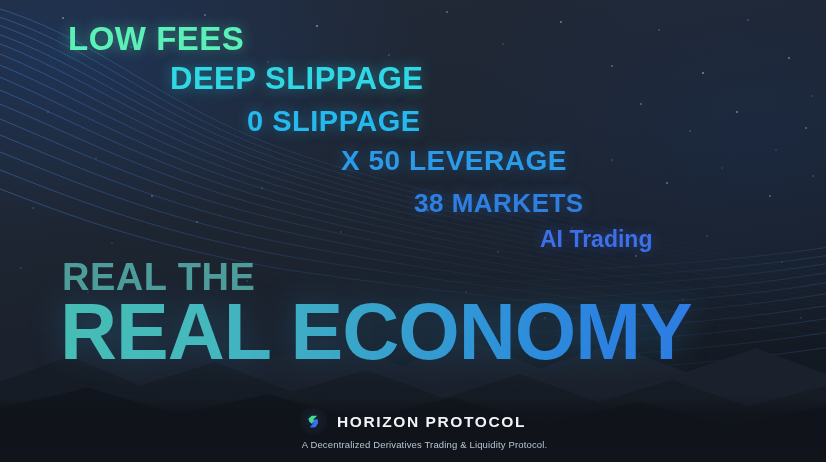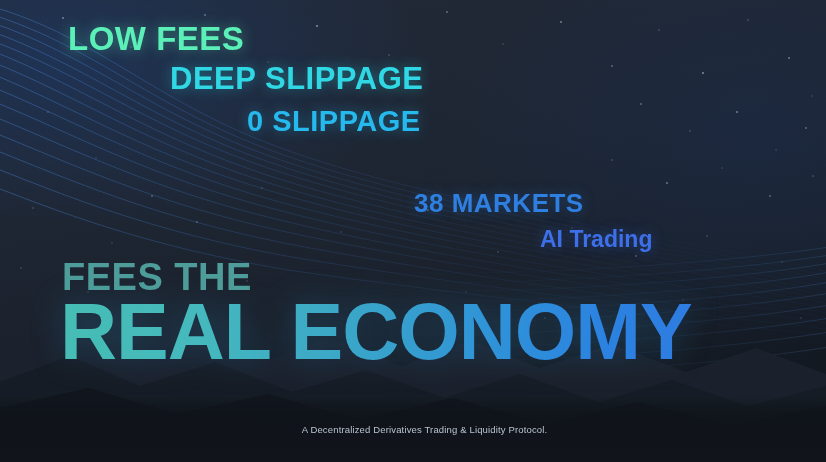--- a/index.html
+++ b/index.html
@@ -162,26 +162,37 @@
   <svg class="layer" id="mountains" viewBox="0 0 826 462" preserveAspectRatio="none">
     <path d="M0,352 L62,325 L128,354 L196,330 L268,360 L330,338 L402,366 L470,340 L540,368 L612,344 L686,372 L756,348 L826,374 L826,462 L0,462 Z" fill="#1b222d" opacity=".95"></path>
     <path d="M0,382 L70,356 L140,386 L215,362 L292,392 L366,370 L444,398 L520,374 L598,402 L672,380 L748,406 L826,386 L826,462 L0,462 Z" fill="#161c25" opacity=".95"></path>
     <path d="M0,408 L88,388 L178,414 L268,394 L360,420 L452,398 L546,424 L638,402 L730,426 L826,406 L826,462 L0,462 Z" fill="#11161e"></path>
   </svg>
 
   <div id="features">
     <div class="feat f0">LOW FEES</div>
     <div class="feat f1">DEEP SLIPPAGE</div>
     <div class="feat f2">0 SLIPPAGE</div>
+    <div class="feat f3">X 50 LEVERAGE</div>
     <div class="feat f4">38 MARKETS</div>
     <div class="feat f5">AI Trading</div>
   </div>
 
   <div id="headline">
-    <div id="kicker">FEES THE</div>
+    <div id="kicker">REAL THE</div>
     <div id="bigline">REAL ECONOMY</div>
   </div>
 
   <div id="footer">
+    <div id="brandrow">
+      <span id="logo">
+        <svg width="19" height="19" viewBox="0 0 24 24">
+          <path d="M4.6 9.6 L9.6 4.6 L16.6 4.6 L11.4 9.8 L14.6 9.8 L9.6 14.8 L6.4 11.6 L6.4 9.6 Z" fill="#3ddc97"></path>
+          <path d="M9.4 14.2 L12.6 17.4 L17.6 12.4 L17.6 14.4 L14.4 19.4 L7.4 19.4 L12.6 14.2 Z" fill="#3b6ef0"></path>
+          <path d="M17.6 9.6 L17.6 14.4 L12.6 19.4 L7.4 19.4 L12.6 14.2 L9.4 14.2 L14.6 9.0 Z" fill="#3b6ef0"></path>
+        </svg>
+      </span>
+      <span id="brandname">HORIZON PROTOCOL</span>
+    </div>
     <div id="tagline">A Decentralized Derivatives Trading &amp; Liquidity Protocol.</div>
   </div>
 
 </div>
 
 </body></html>

